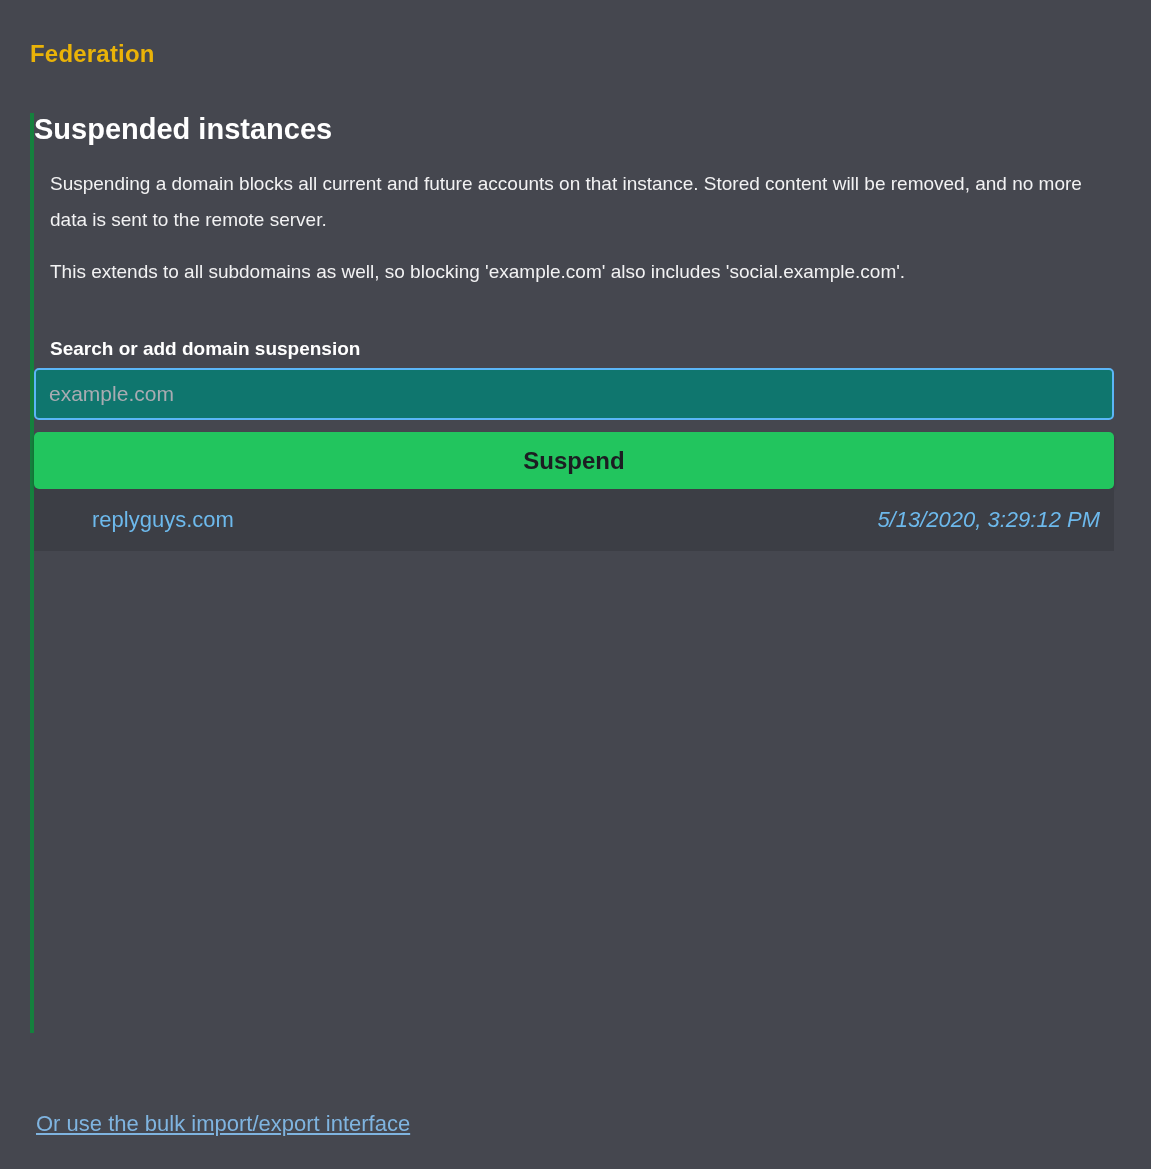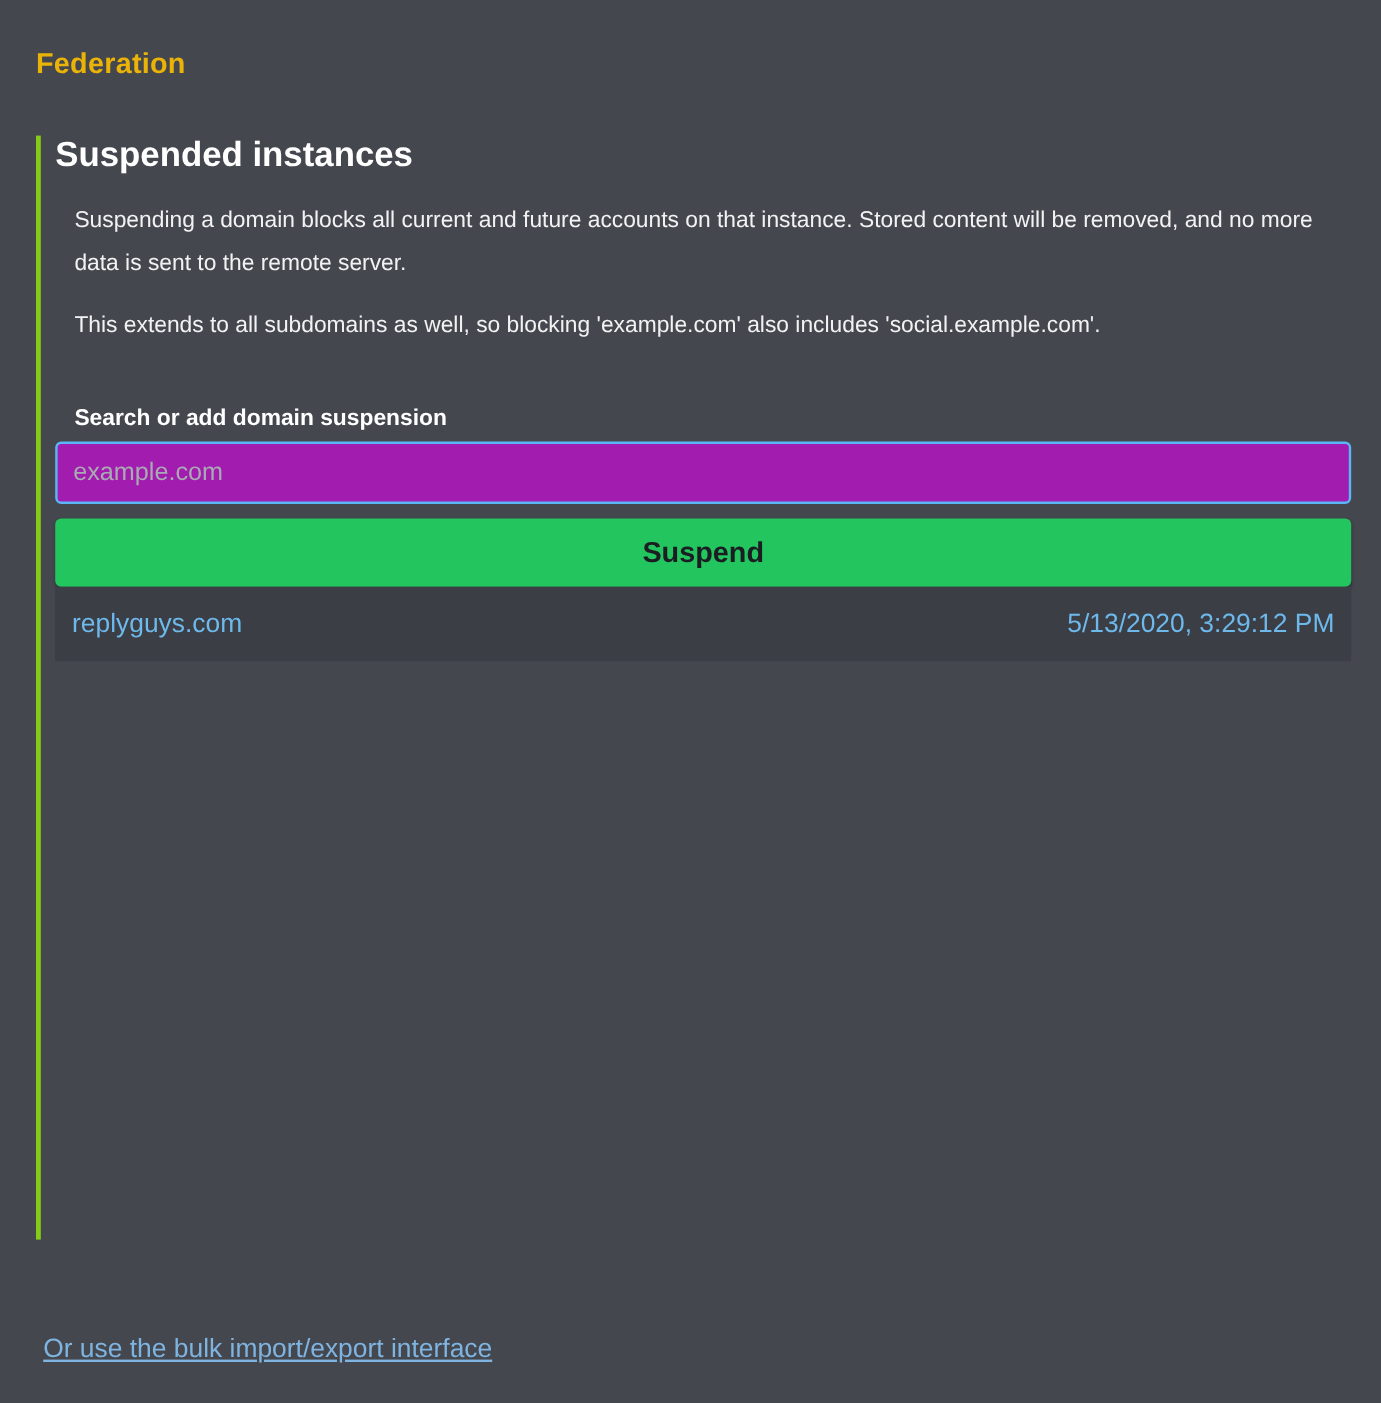--- a/index.html
+++ b/index.html
@@ -25,22 +25,21 @@
     font-size: 24px;
     font-weight: bold;
     color: #eab308;
     margin: 0;
     padding: 40px 0 0 30px;
     letter-spacing: 0.2px;
   }
   .section {
     position: relative;
     margin: 45px 0 0 30px;
-    padding-left: 12px;
-    border-left: 4px solid #84cc16;
+    border-left: 4px solid #15803d;
     min-height: 920px;
     box-sizing: border-box;
   }
   .section-title {
     font-size: 29px;
     font-weight: bold;
     color: #ffffff;
     margin: 0;
     padding: 0 0 4px 0;
   }
@@ -55,21 +54,21 @@
     font-size: 19px;
     font-weight: bold;
     color: #ffffff;
     margin: 48px 0 8px 16px;
   }
   .search-input {
     display: block;
     box-sizing: border-box;
     width: 1080px;
     height: 52px;
-    background: #a21caf;
+    background: #0f766e;
     border: 2px solid #5bb6f7;
     border-radius: 5px;
     color: #ffffff;
     font-size: 21px;
     font-family: "Liberation Sans", sans-serif;
     padding: 0 13px;
     outline: none;
   }
   .search-input::placeholder {
     color: #a9abb2;
@@ -109,24 +108,26 @@
     background: #3c3e45;
     display: flex;
     align-items: center;
     justify-content: space-between;
     padding: 0 14px;
   }
   .instance-domain {
     font-size: 22px;
     color: #6db9ec;
     cursor: pointer;
+    margin-left: 44px;
   }
   .instance-date {
     font-size: 22px;
     color: #6db9ec;
+    font-style: italic;
   }
   .footer-link-wrap {
     position: absolute;
     left: 36px;
     bottom: 32px;
   }
   .footer-link {
     font-size: 22px;
     color: #7fb4e0;
     text-decoration: underline;

